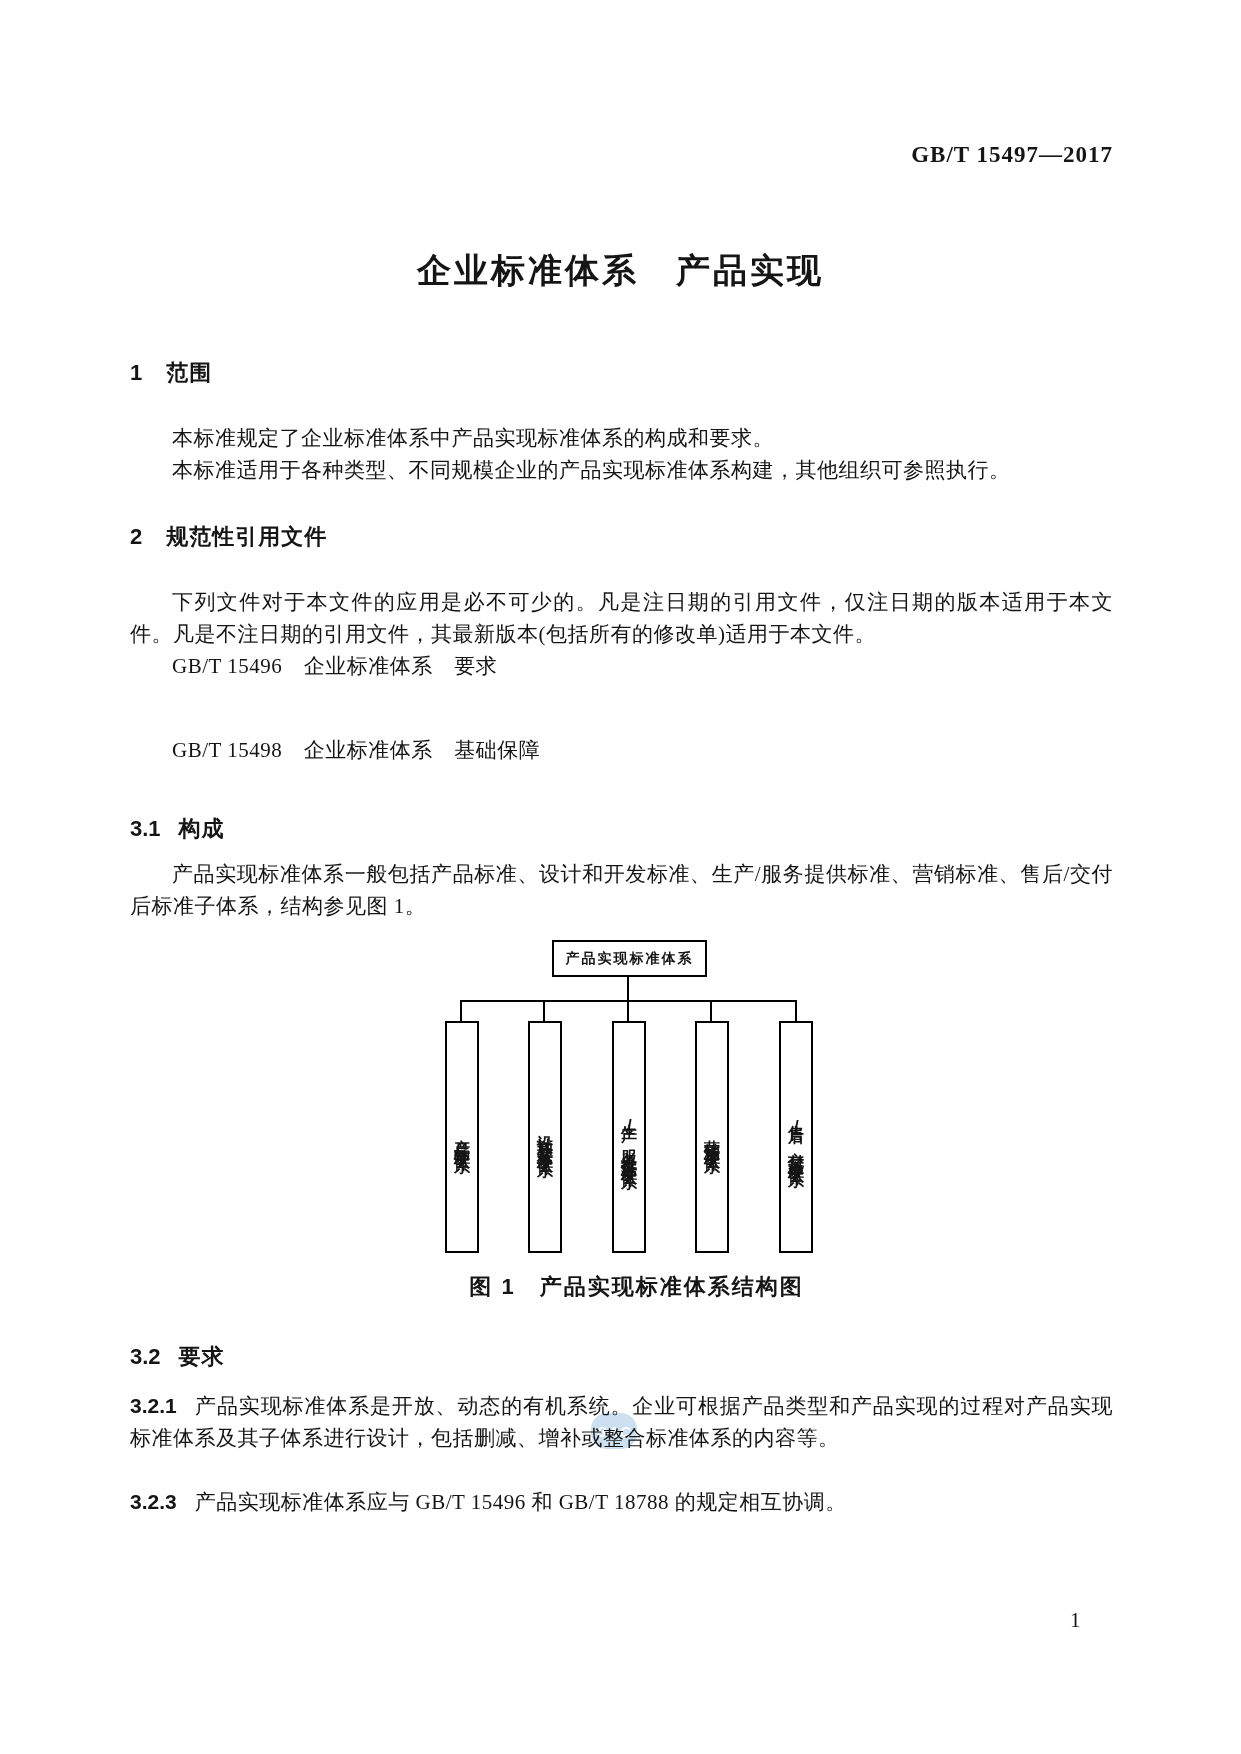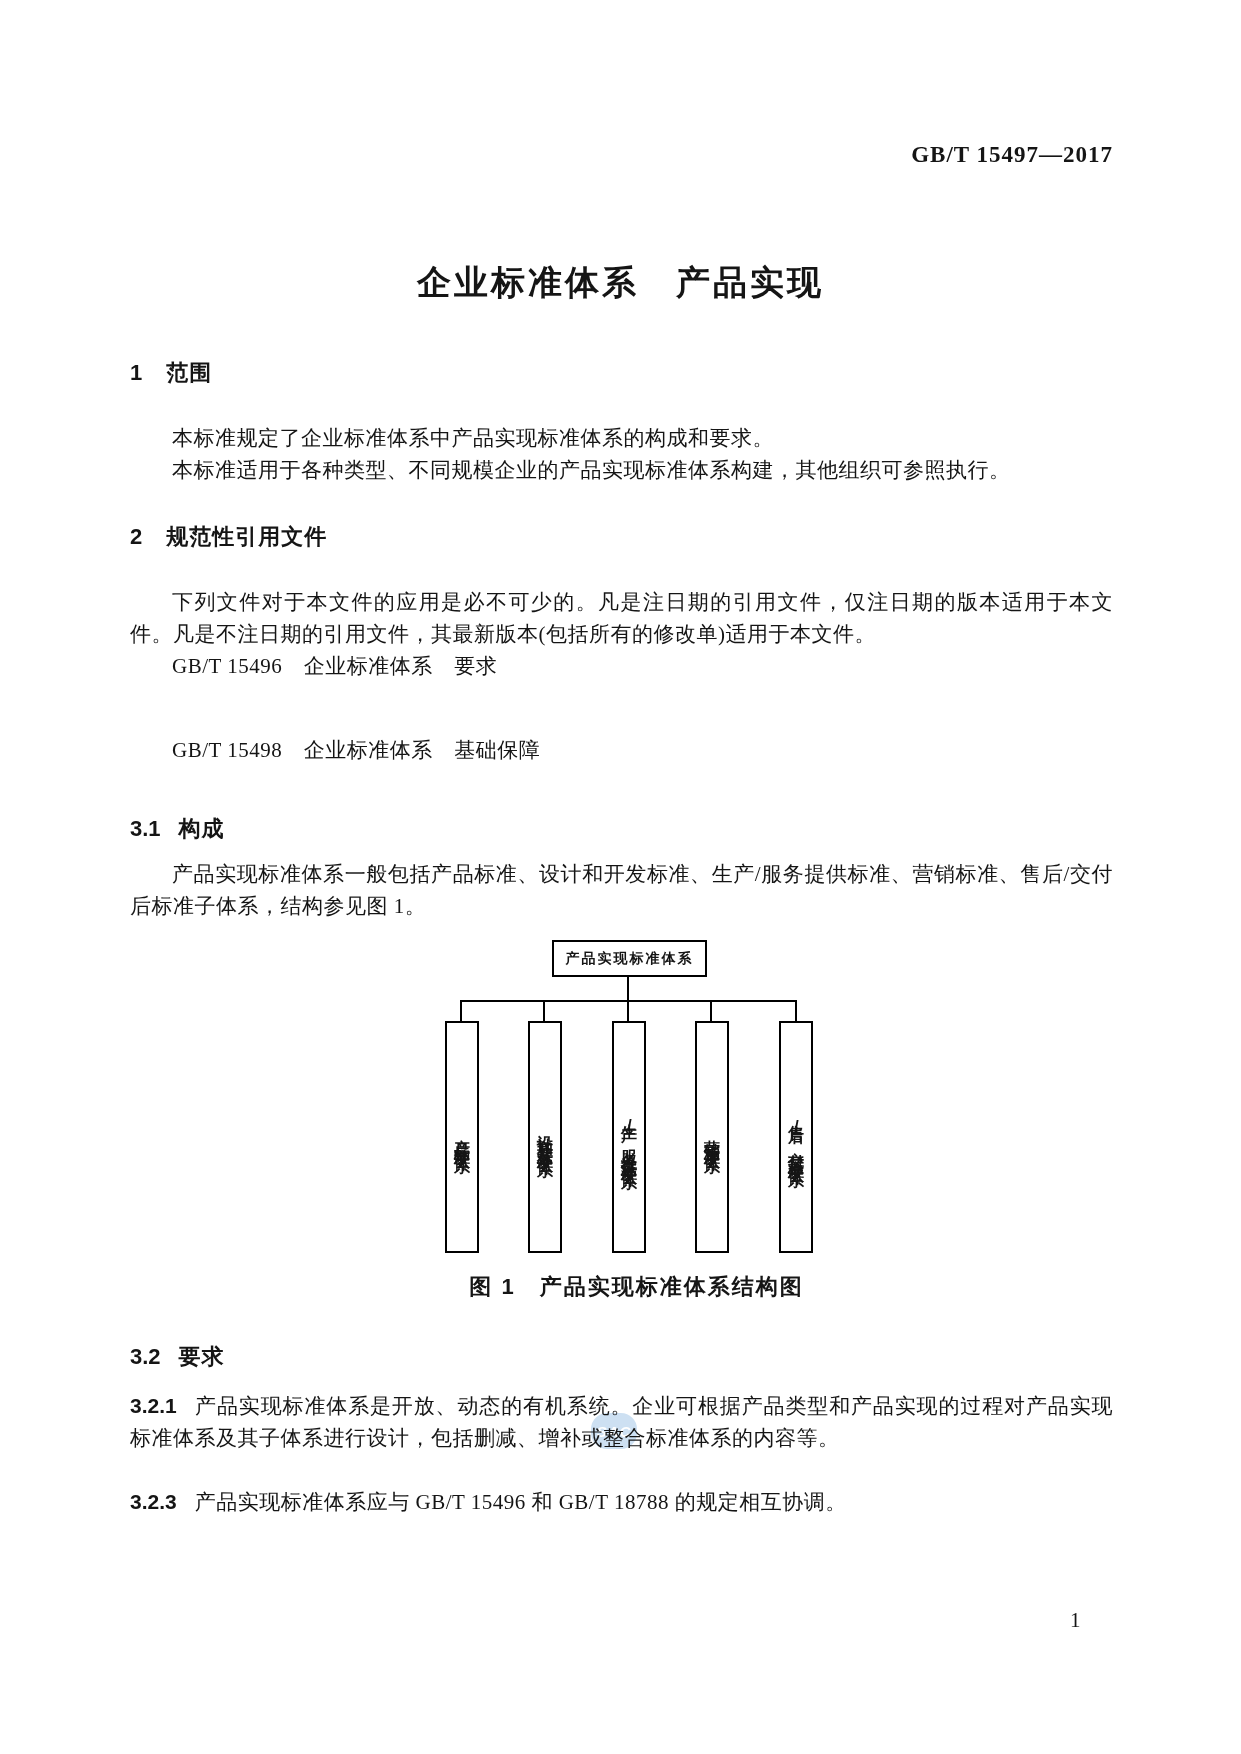--- a/index.html
+++ b/index.html
@@ -19,21 +19,20 @@
     font-weight:700; font-size:23px; letter-spacing:1px;
     white-space:nowrap;
   }
   
   .doc-title{
     position:absolute; top:248px; left:0; width:100%;
     text-align:center;
     font-family:"Liberation Sans", sans-serif;
     font-weight:700; font-size:34px; letter-spacing:3px;
     white-space:nowrap;
-    margin-top:12px;
   }
   
   .h-sec{
     position:absolute; left:130px;
     font-family:"Liberation Sans", sans-serif;
     font-weight:700; font-size:22px; letter-spacing:1px;
     white-space:nowrap;
   }
   .h-sec .num{display:inline-block; margin-right:24px; letter-spacing:0;}
   

